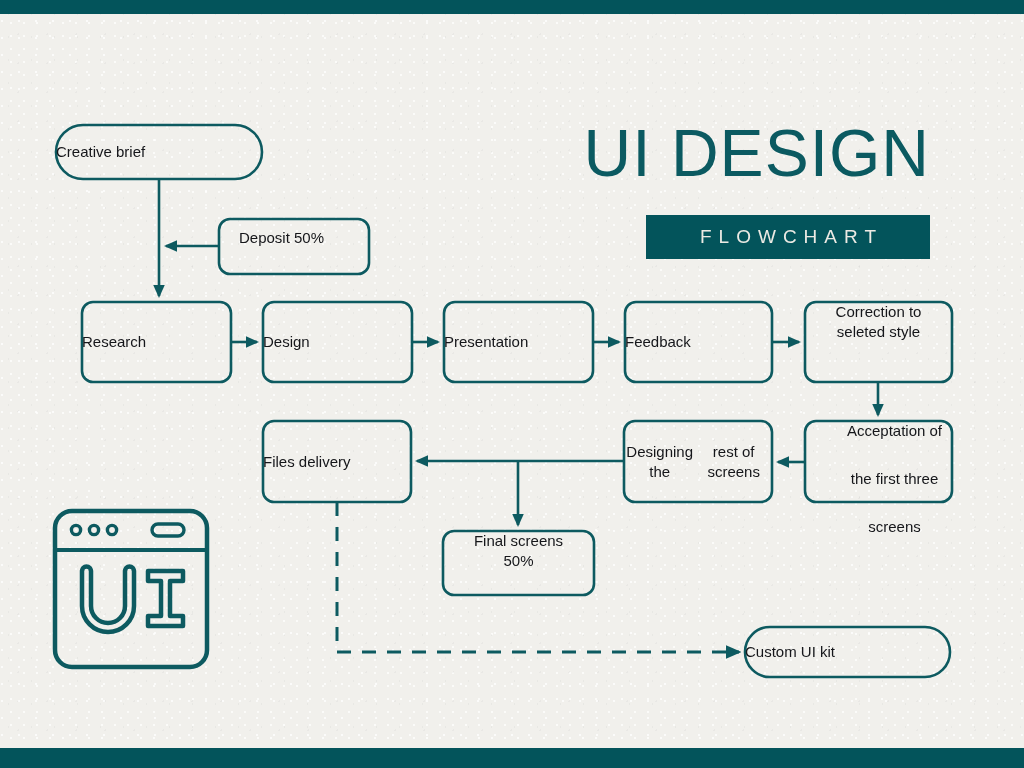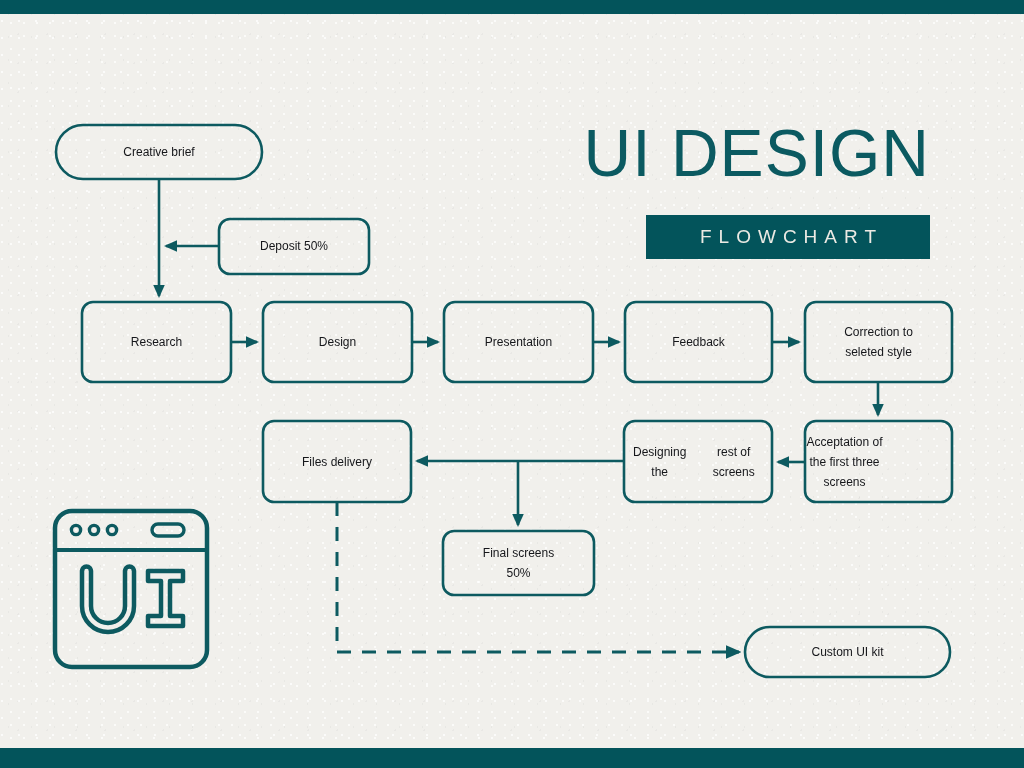--- a/index.html
+++ b/index.html
@@ -92,24 +92,24 @@
     fill: none;
     stroke: #0d5a60;
     stroke-width: 2.6;
   }
 
   
   .node-label {
     position: absolute;
     display: flex;
     align-items: center;
-    justify-content: center;
+    justify-content: flex-start;
     text-align: center;
     color: #15161a;
-    font-size: 12px;
+    font-size: 15px;
     line-height: 20px;
     pointer-events: none;
   }
 </style>
 </head>
 <body>
 
 <div id="page">
 
   <div class="bar" id="top-bar"></div>
@@ -174,21 +174,21 @@
       <path d="M 73 63 A 4.5 4.5 0 0 1 82 63" fill="none" stroke="#0d5a60" stroke-width="4.5"></path>
 
       <path d="M 96 63 L 131 63 L 131 73 L 118 73 L 118 108 L 131 108 L 131 118 L 96 118 L 96 108 L 109 108 L 109 73 L 96 73 Z" fill="none" stroke="#0d5a60" stroke-width="4.5" stroke-linejoin="round"></path>
     </g>
   </svg>
 
   <div class="node-label" style="left:56px; top:125px; width:206px; height:54px;">
     <span>Creative brief</span>
   </div>
 
-  <div class="node-label" style="left:219px; top:227px; width:150px; height:38px;">
+  <div class="node-label" style="left:219px; top:219px; width:150px; height:38px;padding-left:20px;">
     <span>Deposit 50%</span>
   </div>
 
   <div class="node-label" style="left:82px; top:302px; width:149px; height:80px;">
     <span>Research</span>
   </div>
 
   <div class="node-label" style="left:263px; top:302px; width:149px; height:80px;border-radius:19px;">
     <span>Design</span>
   </div>
@@ -199,21 +199,21 @@
 
   <div class="node-label" style="left:625px; top:302px; width:147px; height:80px;">
     <span>Feedback</span>
   </div>
 
   <div class="node-label" style="left:805px; top:302px; width:147px; height:80px; flex-direction:column;">
     <span>Correction to</span>
     <span>seleted style</span>
   </div>
 
-  <div class="node-label" style="left:759px; top:421px; width:171px; height:81px; flex-direction:column;">
+  <div class="node-label" style="left:809px; top:421px; width:171px; height:81px; flex-direction:column;gap:28px;">
     <span>Acceptation of</span>
     <span>the first three</span>
     <span>screens</span>
   </div>
 
   <div class="node-label" style="left:624px; top:421px; width:148px; height:81px; ">
     <span>Designing the</span>
     <span>rest of screens</span>
   </div>
 

